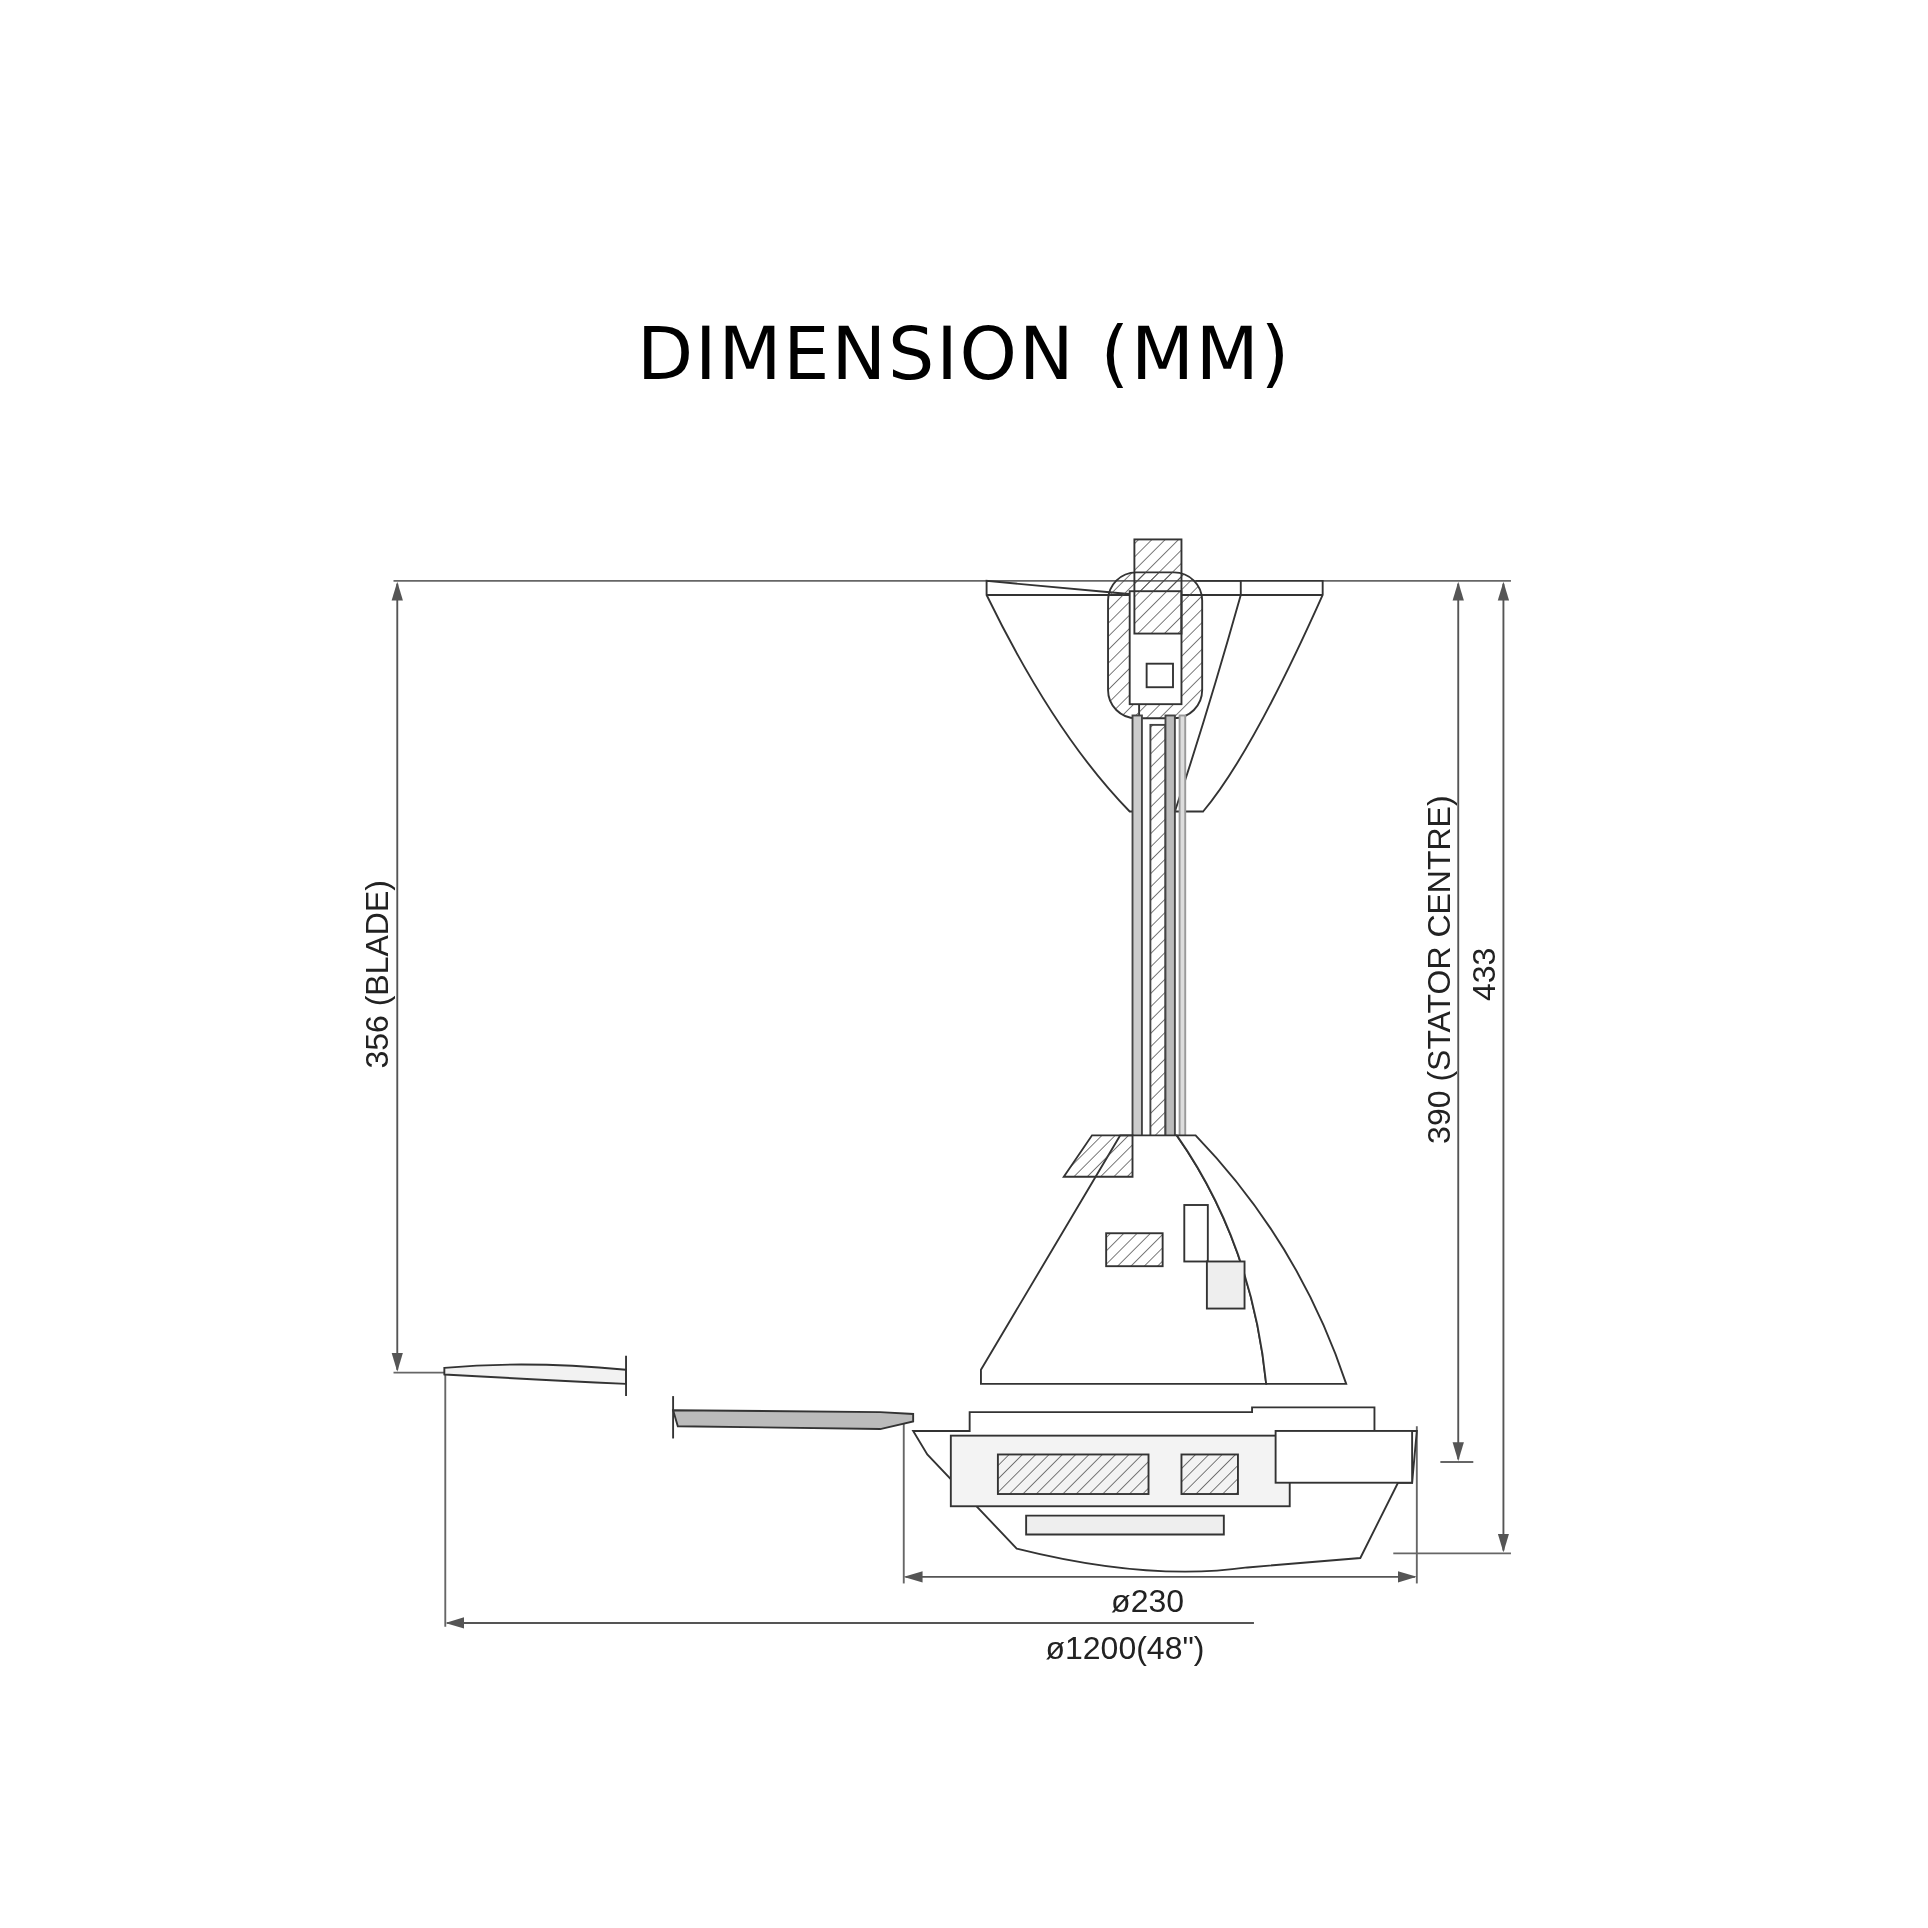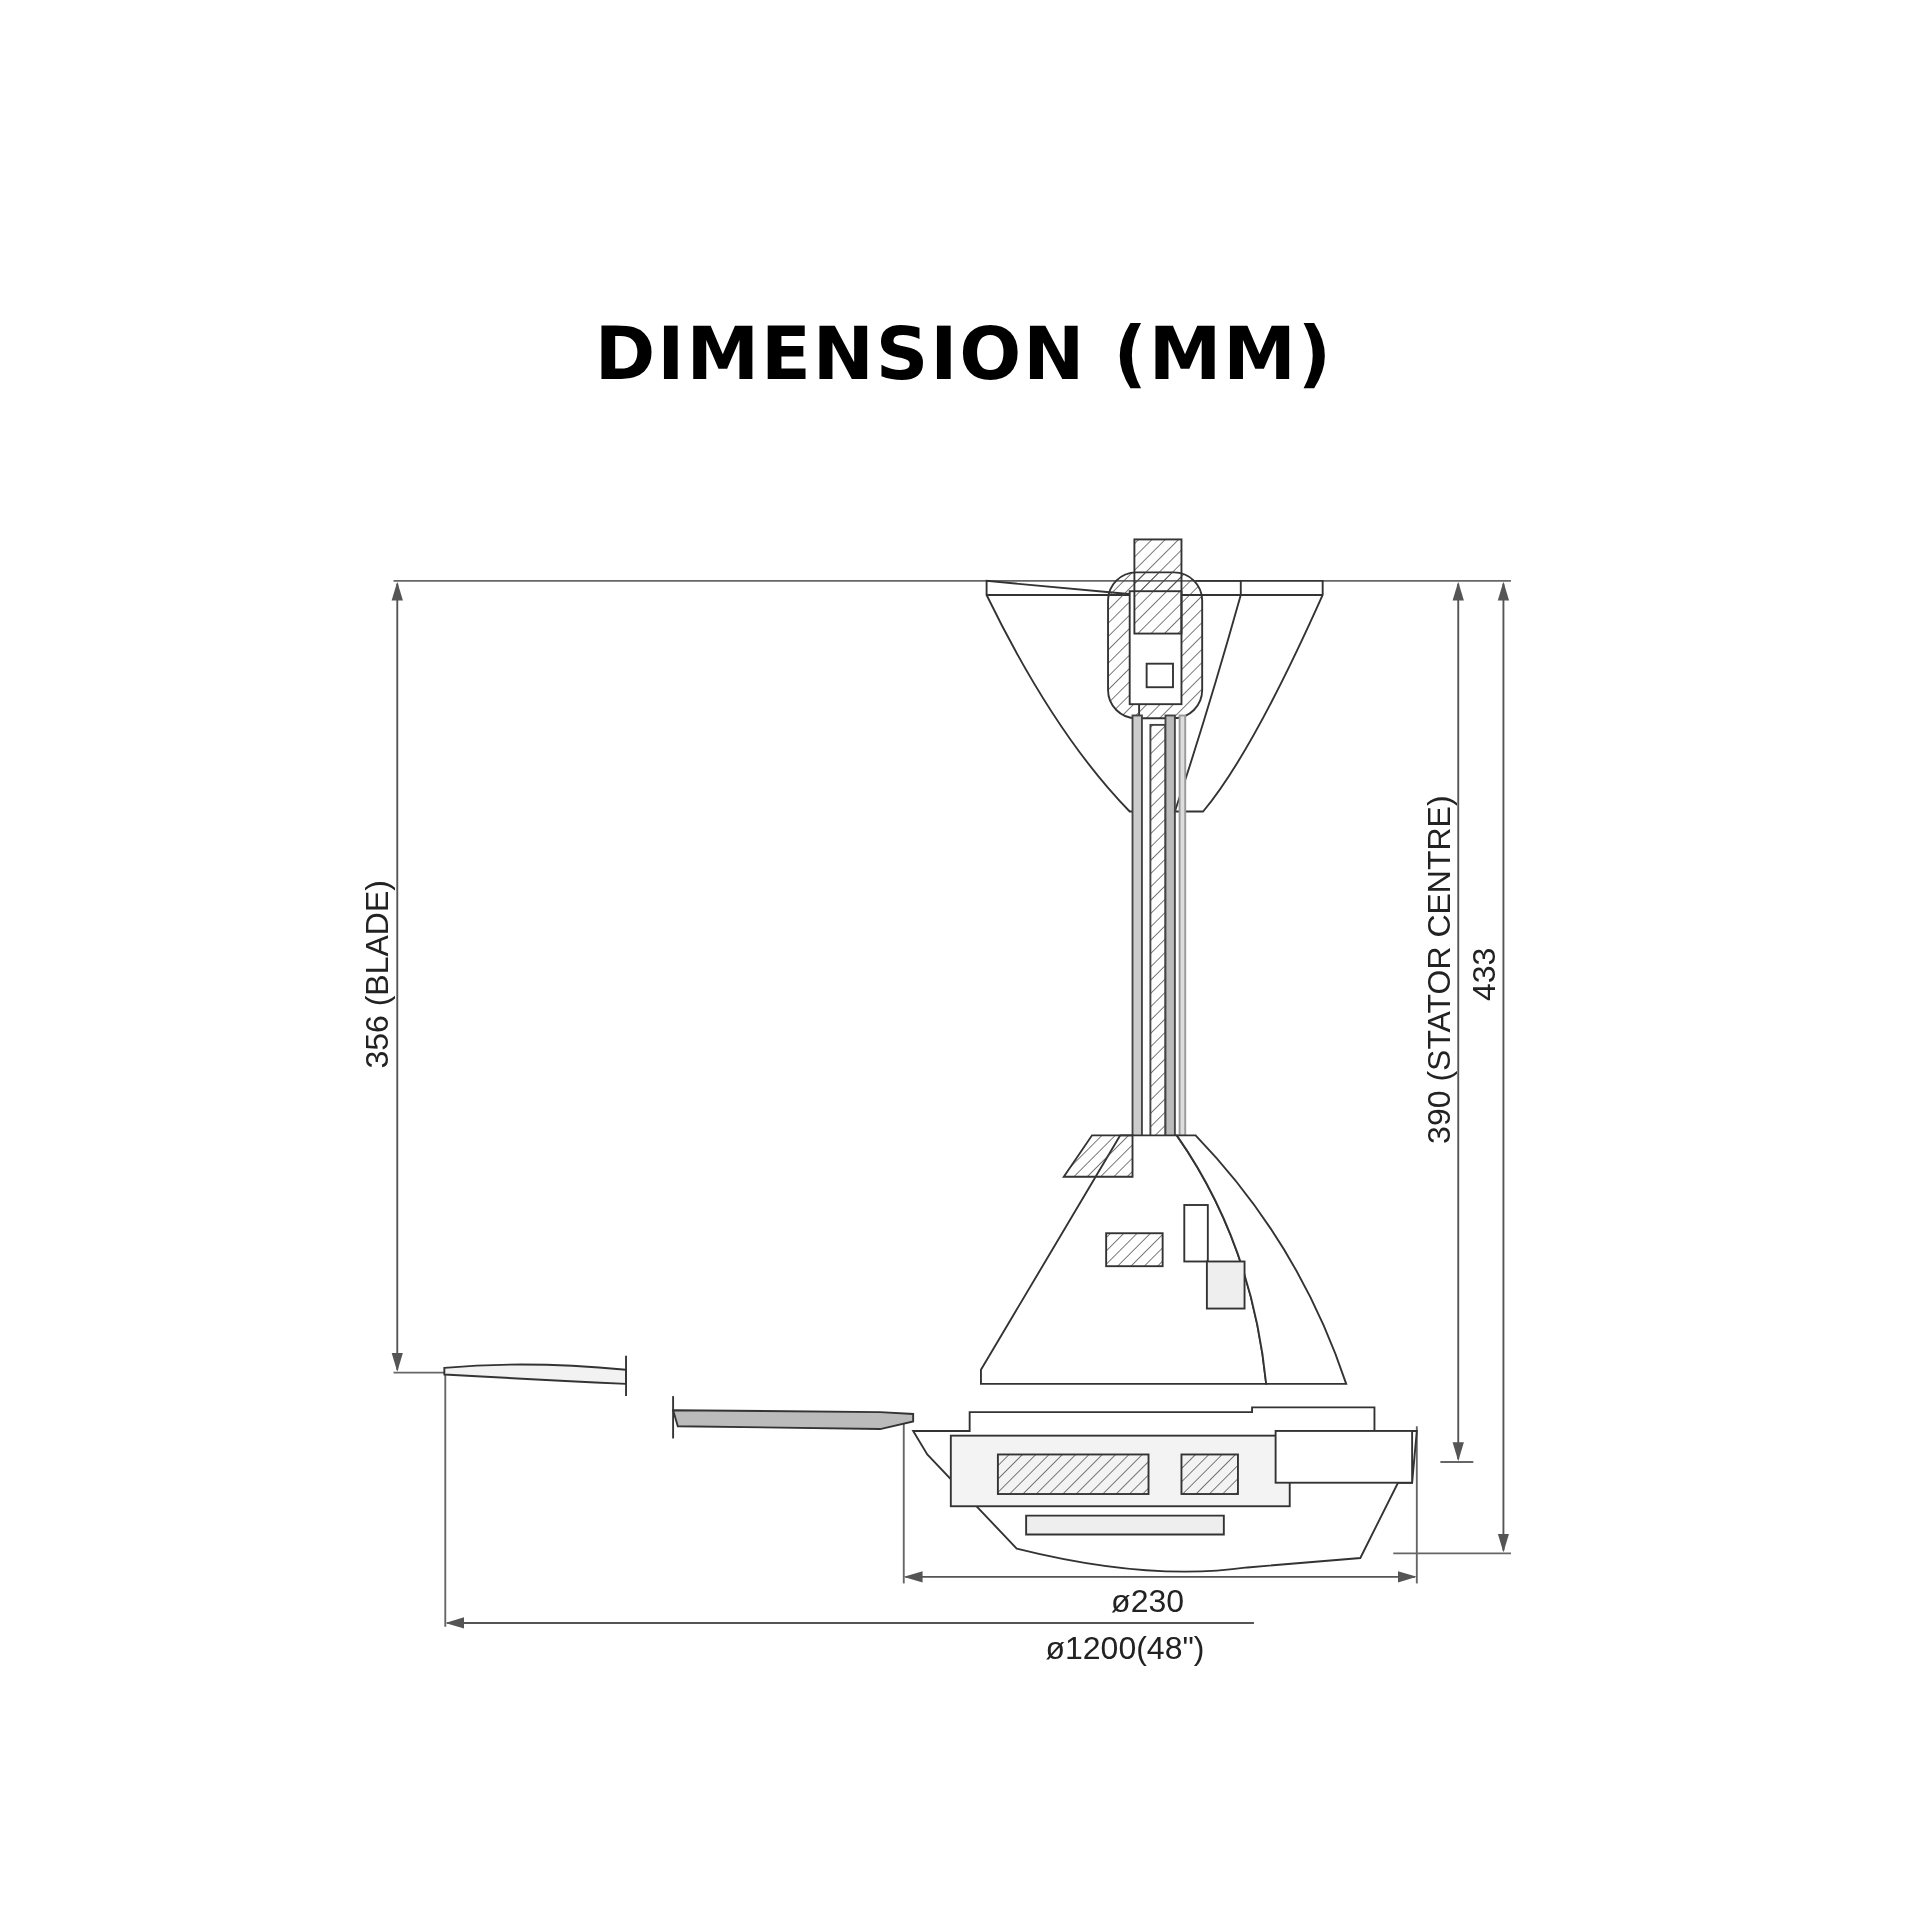--- a/index.html
+++ b/index.html
@@ -1,19 +1,19 @@
 <!DOCTYPE html>
 <html style="font-size:15px"><head>
 <meta charset="utf-8">
 <style>
   html, body { margin:0; padding:0; background:#ffffff; }
   body { width:1928px; height:1928px; position:relative; overflow:hidden; }
   .title {
     position:absolute; left:0; top:311px; width:1928px; text-align:center;
-    font-family:"DejaVu Sans", sans-serif; font-weight:bold; font-size:73px;
+    font-family:"DejaVu Sans", sans-serif; font-weight:normal; font-size:73px;
     letter-spacing:1.9px; color:#000;
   }
   svg.drawing { position:absolute; left:0; top:0; width:1928px; height:1928px; }
   .dimtext { font-family:"Liberation Sans", sans-serif; font-size:34px; fill:#222; }
 </style>
 </head>
 <body>
 
 <div class="title">DIMENSION (MM)</div>
 

